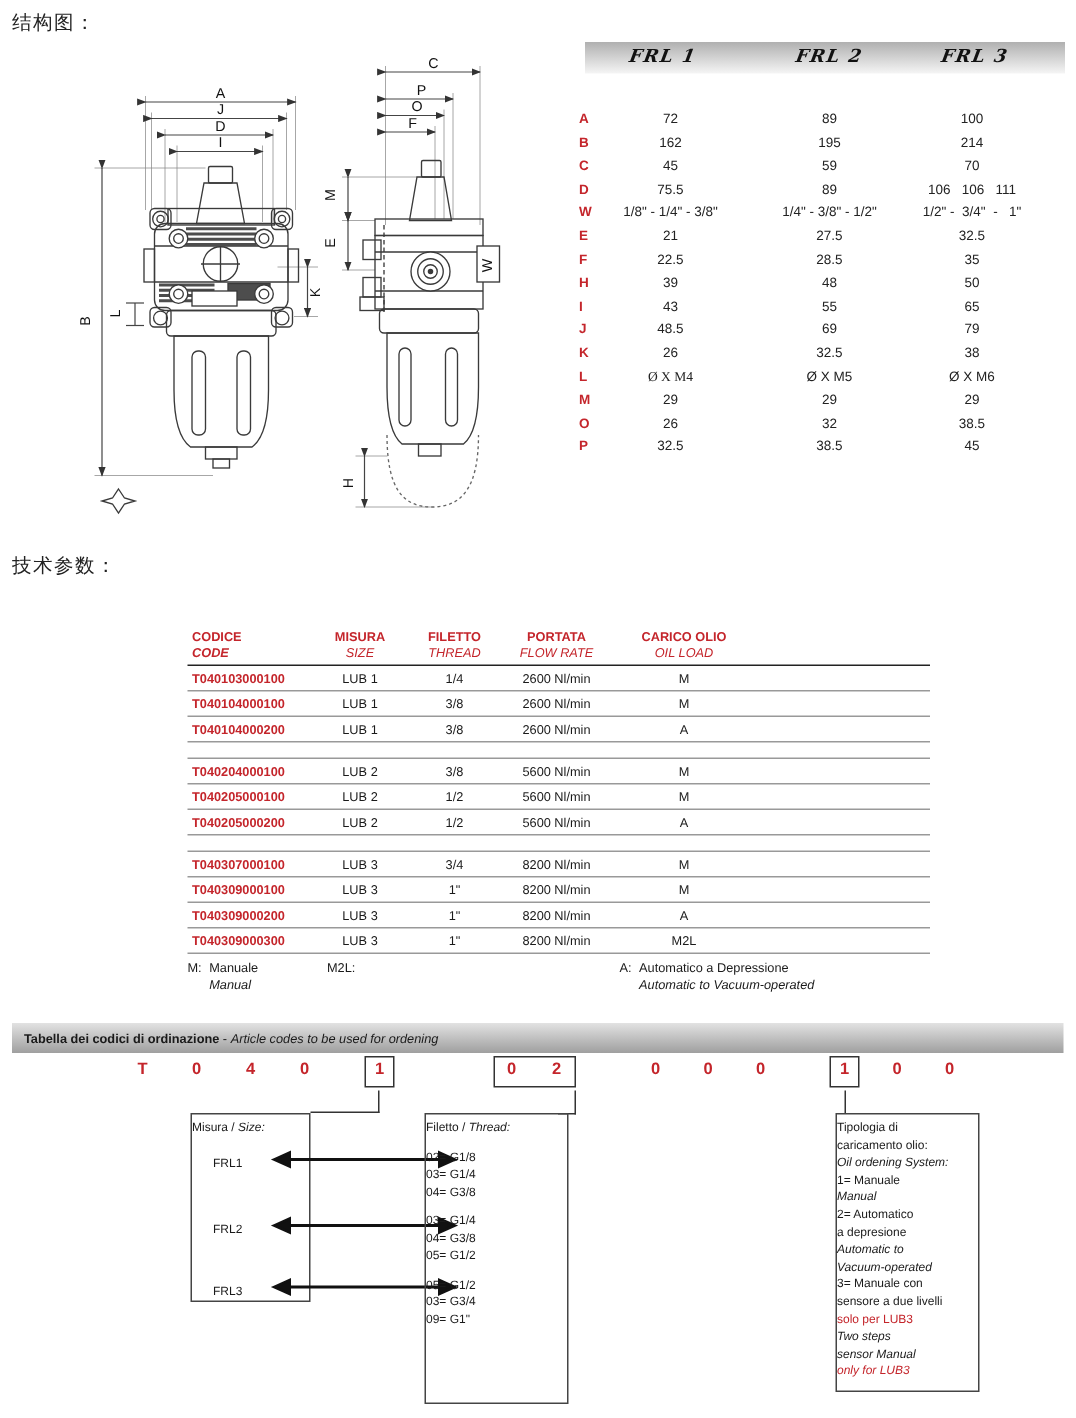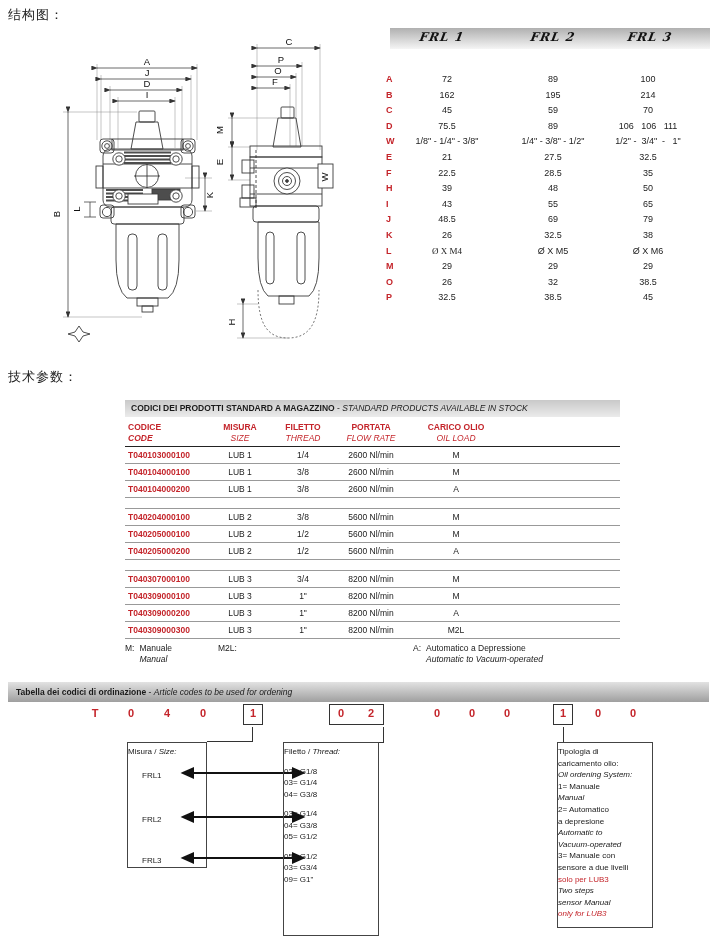--- a/index.html
+++ b/index.html
@@ -20,21 +20,21 @@
   #dim-rows{left:384px;top:72px;width:330px;}
   .drow{position:relative;height:15.6px;font-size:9px;}
   .dlab{position:absolute;left:2px;top:2px;color:var(--red);font-weight:bold;}
   .dval{position:absolute;top:2px;transform:translateX(-50%);white-space:pre;color:#222;}
 
   
   #codes{left:125px;top:400px;width:495px;font-size:8.5px;}
   #codes-bar{height:17px;line-height:17px;background:linear-gradient(#c9c9c9,#ebebeb);
              padding-left:6px;white-space:nowrap;}
   .b{font-weight:bold;} .i{font-style:italic;}
-  .chead{display:flex;border-bottom:1.5px solid #222;padding:3px 0 2px 0;margin-top:2px;}
+  .chead{display:flex;border-bottom:1.5px solid #222;padding:3px 0 2px 0;margin-top:16px;}
   .hcell{color:var(--red);line-height:11px;}
   .hcell .i{display:block;}
   .ccell,.hcell{flex:0 0 auto;text-align:center;}
   .c-code{width:85px;text-align:left;padding-left:3px;}
   .c-size{width:60px;} .c-thread{width:66px;} .c-flow{width:70px;} .c-load{width:100px;} .c-fill{flex:1 1 auto;}
   .hcell.c-code{font-weight:bold;} 
   .crow{display:flex;height:17px;line-height:17px;border-bottom:1px solid var(--line);}
   .crow .c-code{color:var(--red);font-weight:bold;}
   .cgroup{margin-top:0;}
   .cgroup + .cgroup{margin-top:10px;border-top:1px solid var(--line);}
@@ -279,23 +279,20 @@
       <span class="dlab">P</span>
       <span class="dval" style="left: 63px;">32.5</span>
       <span class="dval" style="left: 169px;">38.5</span>
       <span class="dval" style="left: 264px;">45</span>
     </div>
   </div>
 
 <div class="abs cjk" style="left:8px;top:368px;">技术参数：</div>
 
 <div id="codes" class="abs">
-  <div id="codes-bar">
-    <span class="b">CODICI DEI PRODOTTI STANDARD A MAGAZZINO</span><span> - </span><span class="i">STANDARD PRODUCTS AVAILABLE IN STOCK</span>
-  </div>
   <div class="chead" id="codes-head">
       <span class="hcell c-code"><span class="b">CODICE</span><span class="i">CODE</span></span>
       <span class="hcell c-size"><span class="b">MISURA</span><span class="i">SIZE</span></span>
       <span class="hcell c-thread"><span class="b">FILETTO</span><span class="i">THREAD</span></span>
       <span class="hcell c-flow"><span class="b">PORTATA</span><span class="i">FLOW RATE</span></span>
       <span class="hcell c-load"><span class="b">CARICO OLIO</span><span class="i">OIL LOAD</span></span>
       <span class="hcell c-fill"></span>
     </div>
   <div id="code-groups">
       <div class="cgroup">

